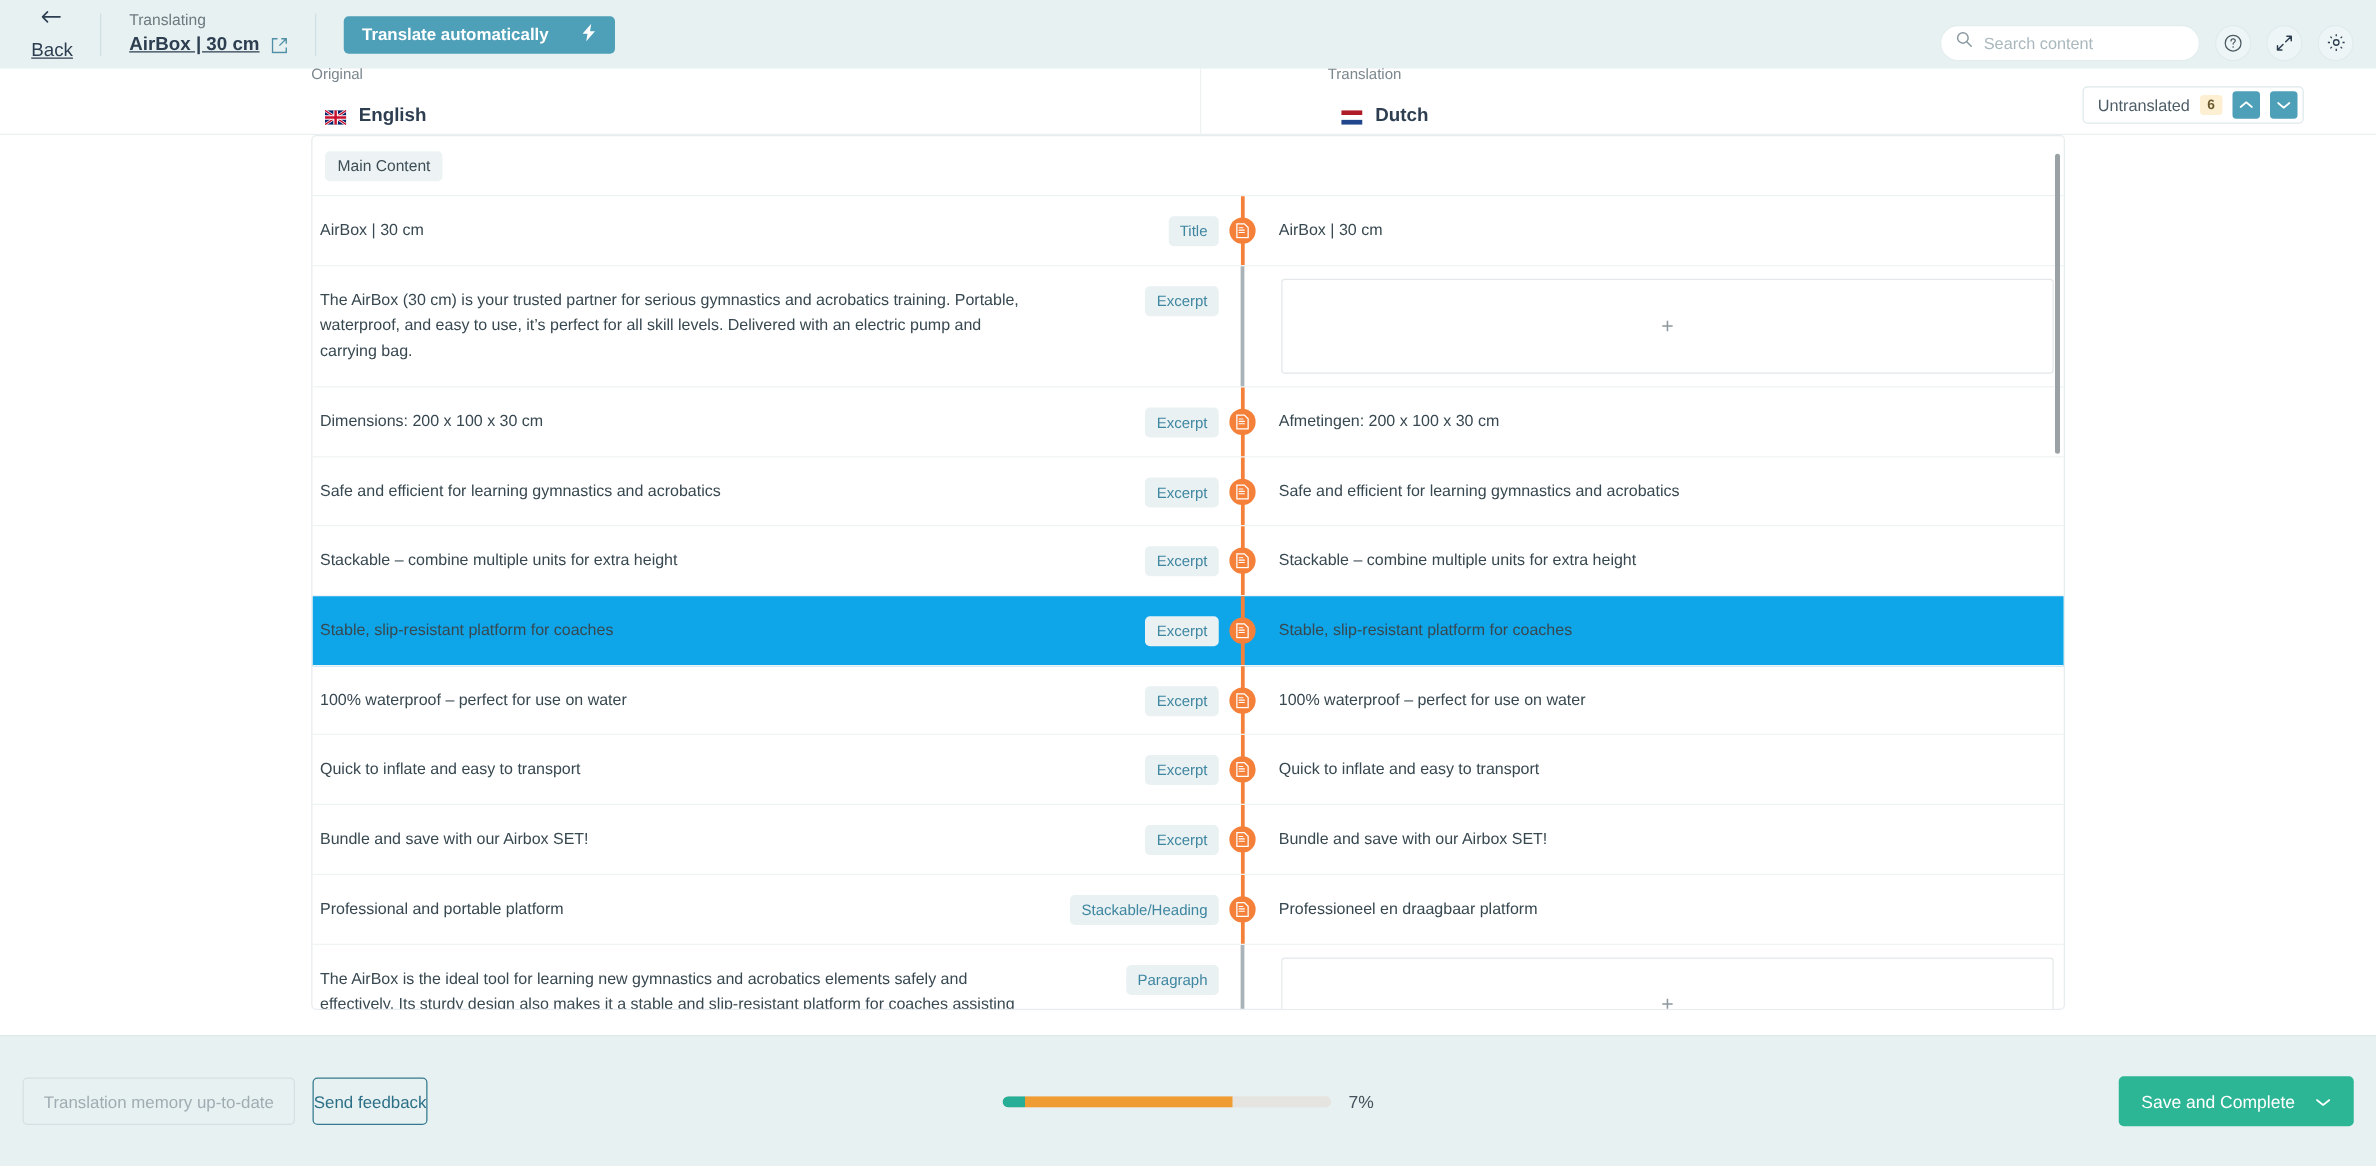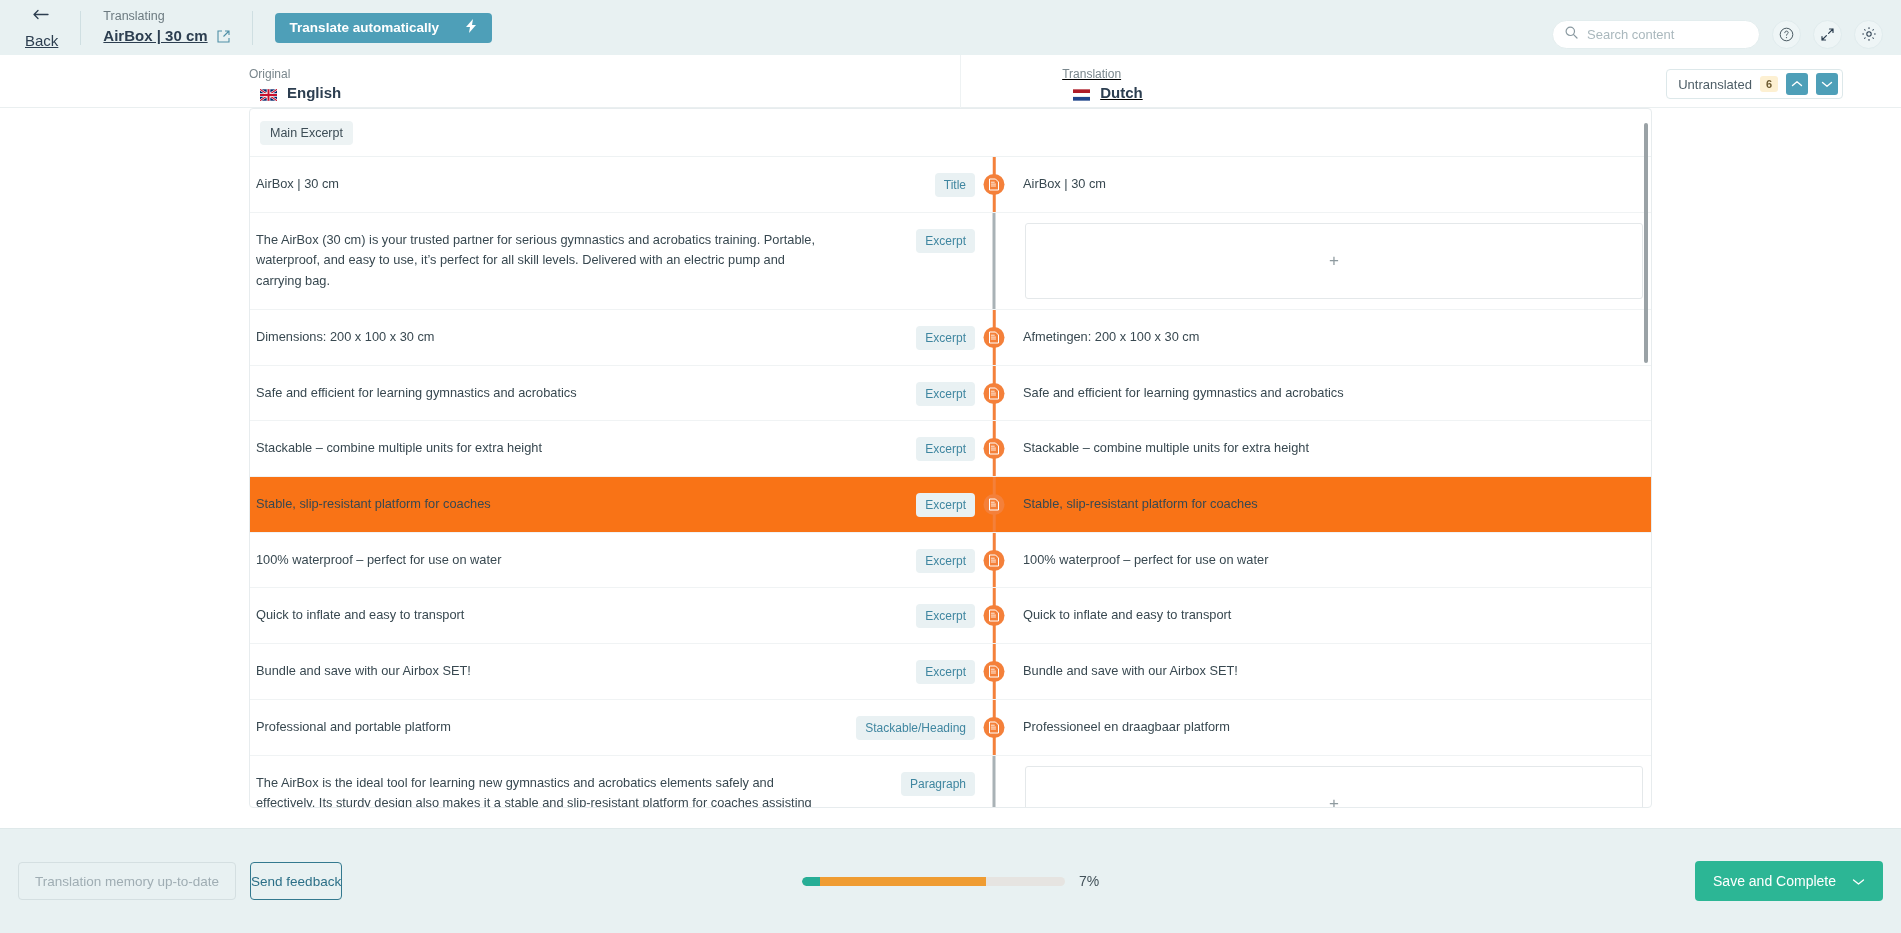--- a/index.html
+++ b/index.html
@@ -61,22 +61,22 @@
     display: flex; align-items: center; justify-content: center; cursor: pointer;
   }
 
   
   .langbar {
     height: 53px; background: #fff; display: flex; align-items: flex-end;
     position: relative; border-bottom: 1px solid #eaeff0;
   }
   .lang-col { padding-bottom: 6px; }
   .lang-col.orig { margin-left: 249px; }
-  .lang-col.trans { margin-left: 721px; text-decoration: underline; }
-  .lang-col .cap { font-size: 12px; color: #7a878d; margin-bottom: 3px; }
+  .lang-col.trans { margin-left: 721px; }
+  .lang-col .cap { font-size: 12px; color: #7a878d; margin-bottom: 18px; }
   .lang-col .nm { display: flex; align-items: center; gap: 10px; font-size: 15px; font-weight: bold; color: #2c3e50; margin-left: 11px; }
   .langbar .sep { position: absolute; left: 960px; top: 0; width: 1px; height: 53px; background: #eef2f3; }
   .untrans-widget {
     position: absolute; right: 58px; bottom: 8px;
     display: flex; align-items: center; gap: 8px;
     border: 1px solid #dde8ea; border-radius: 4px; padding: 3px 4px 3px 11px; background: #fff;
   }
   .untrans-widget .txt { font-size: 13px; color: #4d5d66; }
   .untrans-widget .badge {
     background: #fdf0d2; color: #6c5a30; font-size: 11px; font-weight: bold;
@@ -96,21 +96,21 @@
   .panel-head { padding: 12px 10px 11px 10px; border-bottom: 1px solid #eef2f3; }
   .chip-main {
     display: inline-block; background: #edf3f4; color: #3d4d56;
     font-size: 12.5px; padding: 5px 10px; border-radius: 4px;
   }
   .rows { }
   .row {
     display: flex; align-items: stretch; min-height: 54px;
     border-bottom: 1px solid #f0f3f4; position: relative;
   }
-  .row.selected { background: #f97316; }
+  .row.selected { background: #0ea5e9; }
   .row.tall { min-height: 64px; }
   .row.tall2 { min-height: 84px; }
 
   .src {
     width: 585px; padding: 17px 8px 17px 6px; font-size: 12.8px;
     color: #384850; line-height: 1.62;
   }
   .chipcell {
     width: 140px; display: flex; align-items: flex-start; justify-content: flex-end;
     padding-top: 16px;
@@ -296,21 +296,21 @@
       <svg width="12" height="8" viewBox="0 0 12 8">
           <path d="M1.5 2.4L6 6.2l4.5-3.8" stroke="#fff" stroke-width="1.35" fill="none" stroke-linecap="round" stroke-linejoin="round"></path>
         </svg>
     </span>
   </div>
 </div>
 
 <div class="main-wrap">
   <div class="panel">
     <div class="panel-head">
-      <span class="chip-main">Main Excerpt</span>
+      <span class="chip-main">Main Content</span>
     </div>
     <div class="rows" id="rows-container">
         <div class="row">
           <div class="src">AirBox | 30 cm</div>
           <div class="chipcell">
             <span class="chip-type">Title</span>
           </div>
           <div class="connector">
             <div class="line"></div>
             <div class="bubble">

